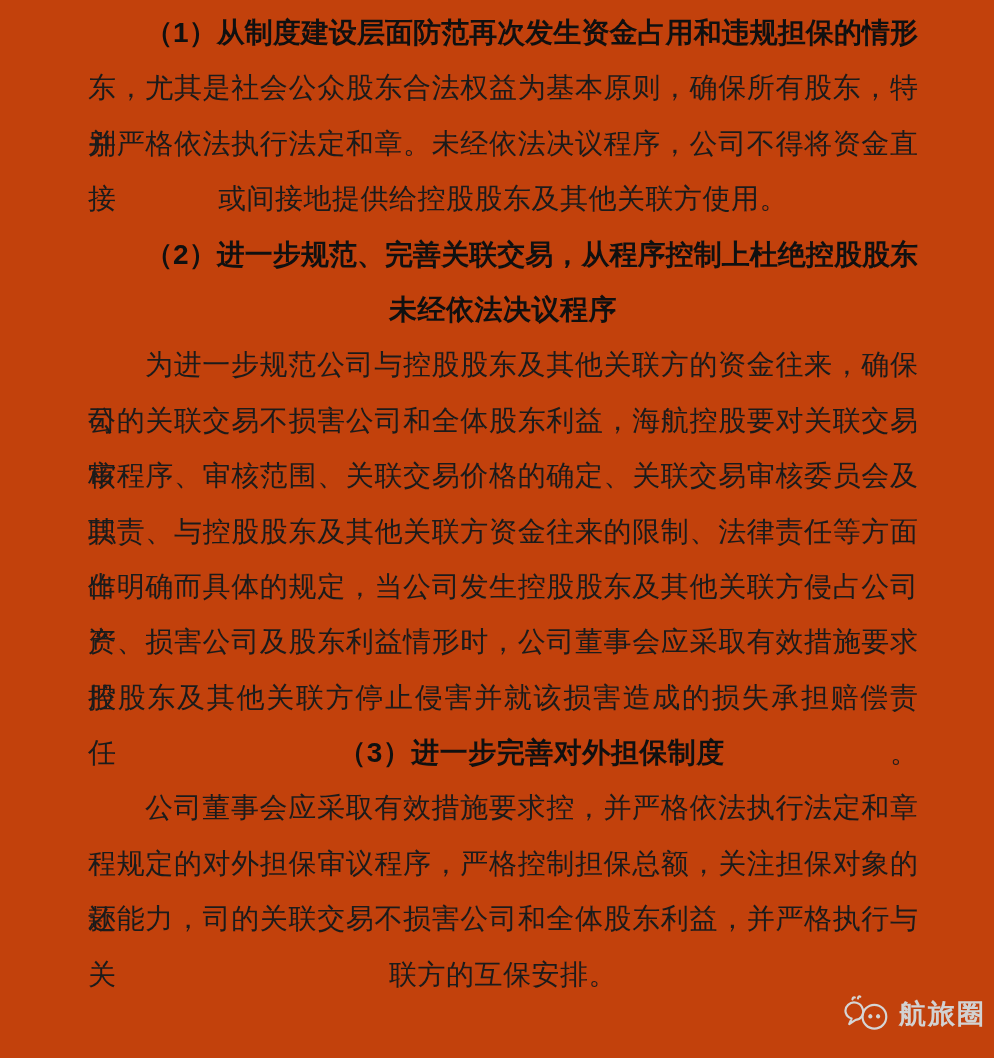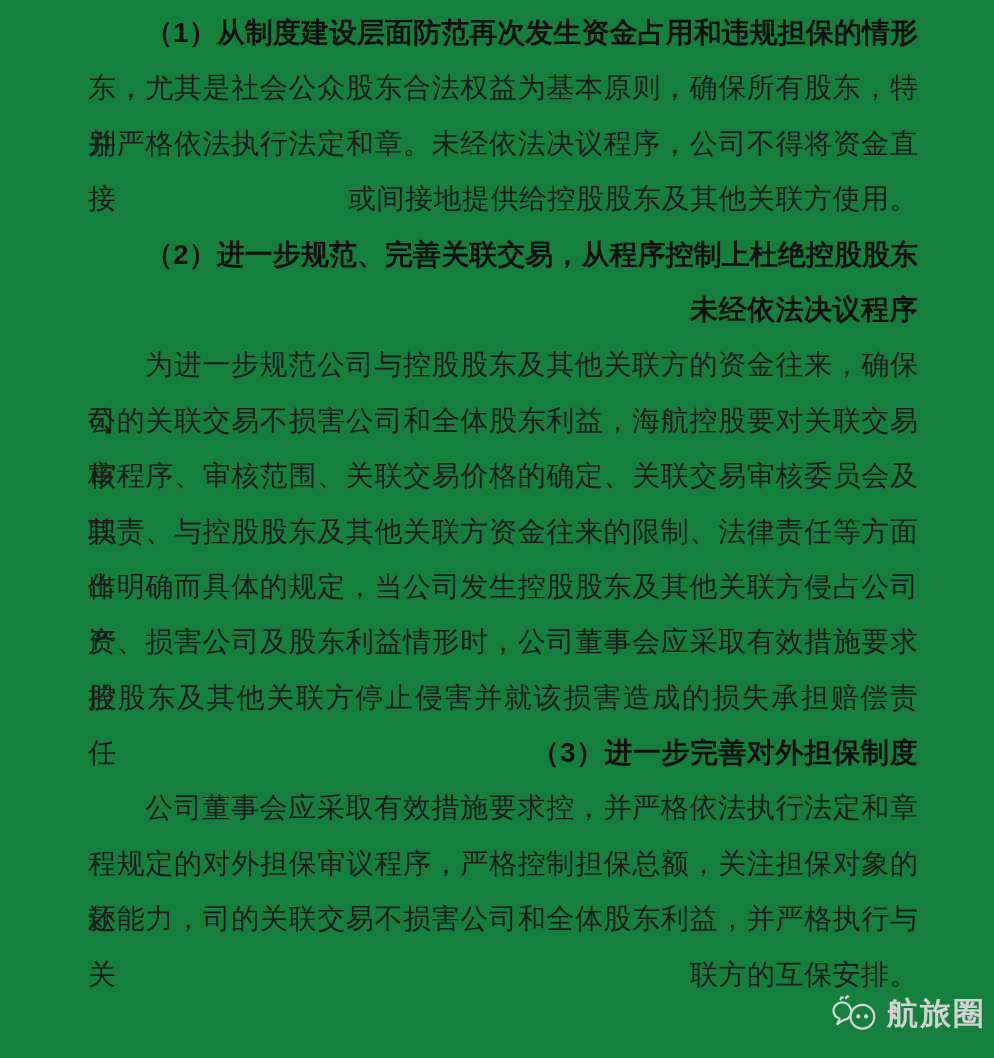--- a/index.html
+++ b/index.html
@@ -5,36 +5,36 @@
     * { margin: 0; padding: 0; box-sizing: border-box; }
     html, body { background: #ffffff; }
     body {
       width: 994px; height: 1058px;
       font-family: "Liberation Serif", "DejaVu Serif", serif;
       overflow: hidden;
     }
     .doc {
       position: relative;
       width: 994px; height: 1058px;
-      background: #15803d;
+      background: #c2410c;
       overflow: hidden;
     }
     .text-block {
       position: absolute;
       left: 88px; right: 76px; top: 5px;
     }
     .line {
       display: block;
       height: 55.4px;
       line-height: 55.4px;
       font-size: 28px;
       color: #1b1b1b;
       letter-spacing: 0.5px;
       white-space: nowrap;
-      text-align: right;
+      text-align: center;
     }
     .line.fill {
       white-space: normal;
       text-align: justify;
       text-align-last: justify;
       letter-spacing: 0;
     }
     .indent { text-indent: 57px; }
     .heading {
       font-family: "Liberation Sans", "DejaVu Sans", sans-serif;
@@ -46,21 +46,21 @@
       right: 8px; top: 993px;
       display: flex;
       align-items: center;
       gap: 5px;
       color: #d2d2d2;
       user-select: none;
     }
     .watermark-label {
       font-family: Liberation Sans, sans-serif;
       font-weight: 700;
-      font-size: 31px;
+      font-size: 27px;
       letter-spacing: 2px;
       color: #d2d2d2;
     }
   </style>
 </head>
 <body>
 
 <div class="doc">
   <div class="text-block">
 

